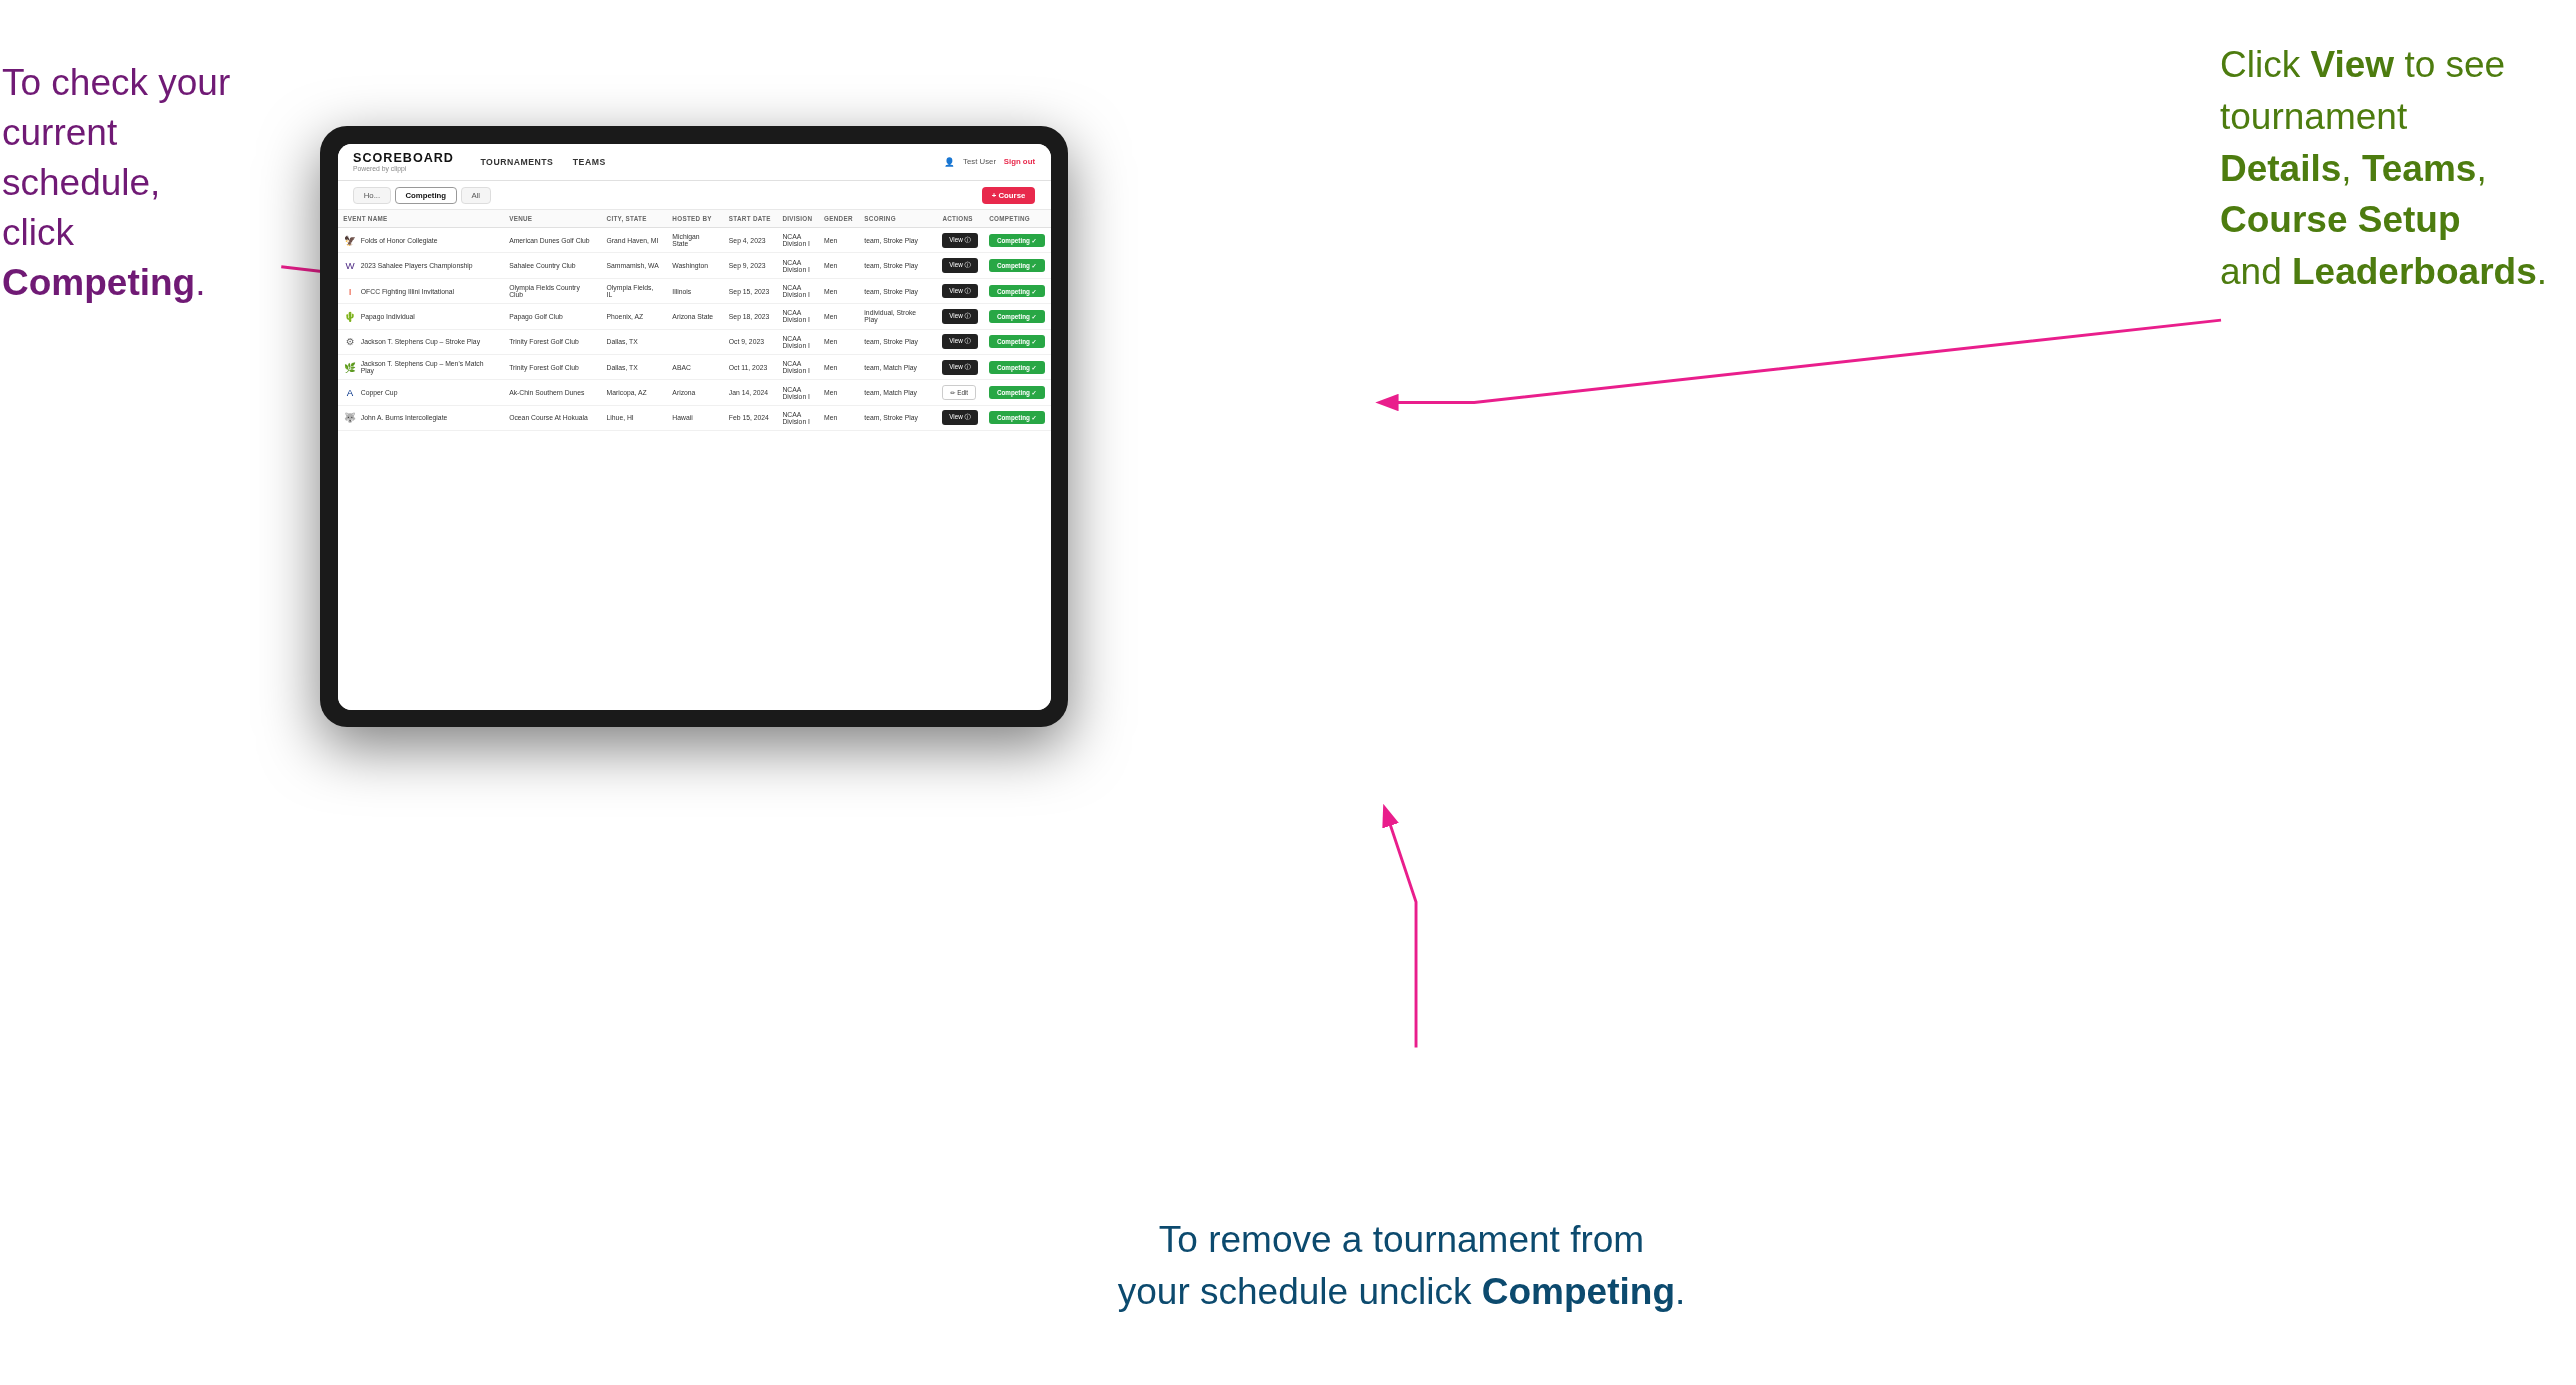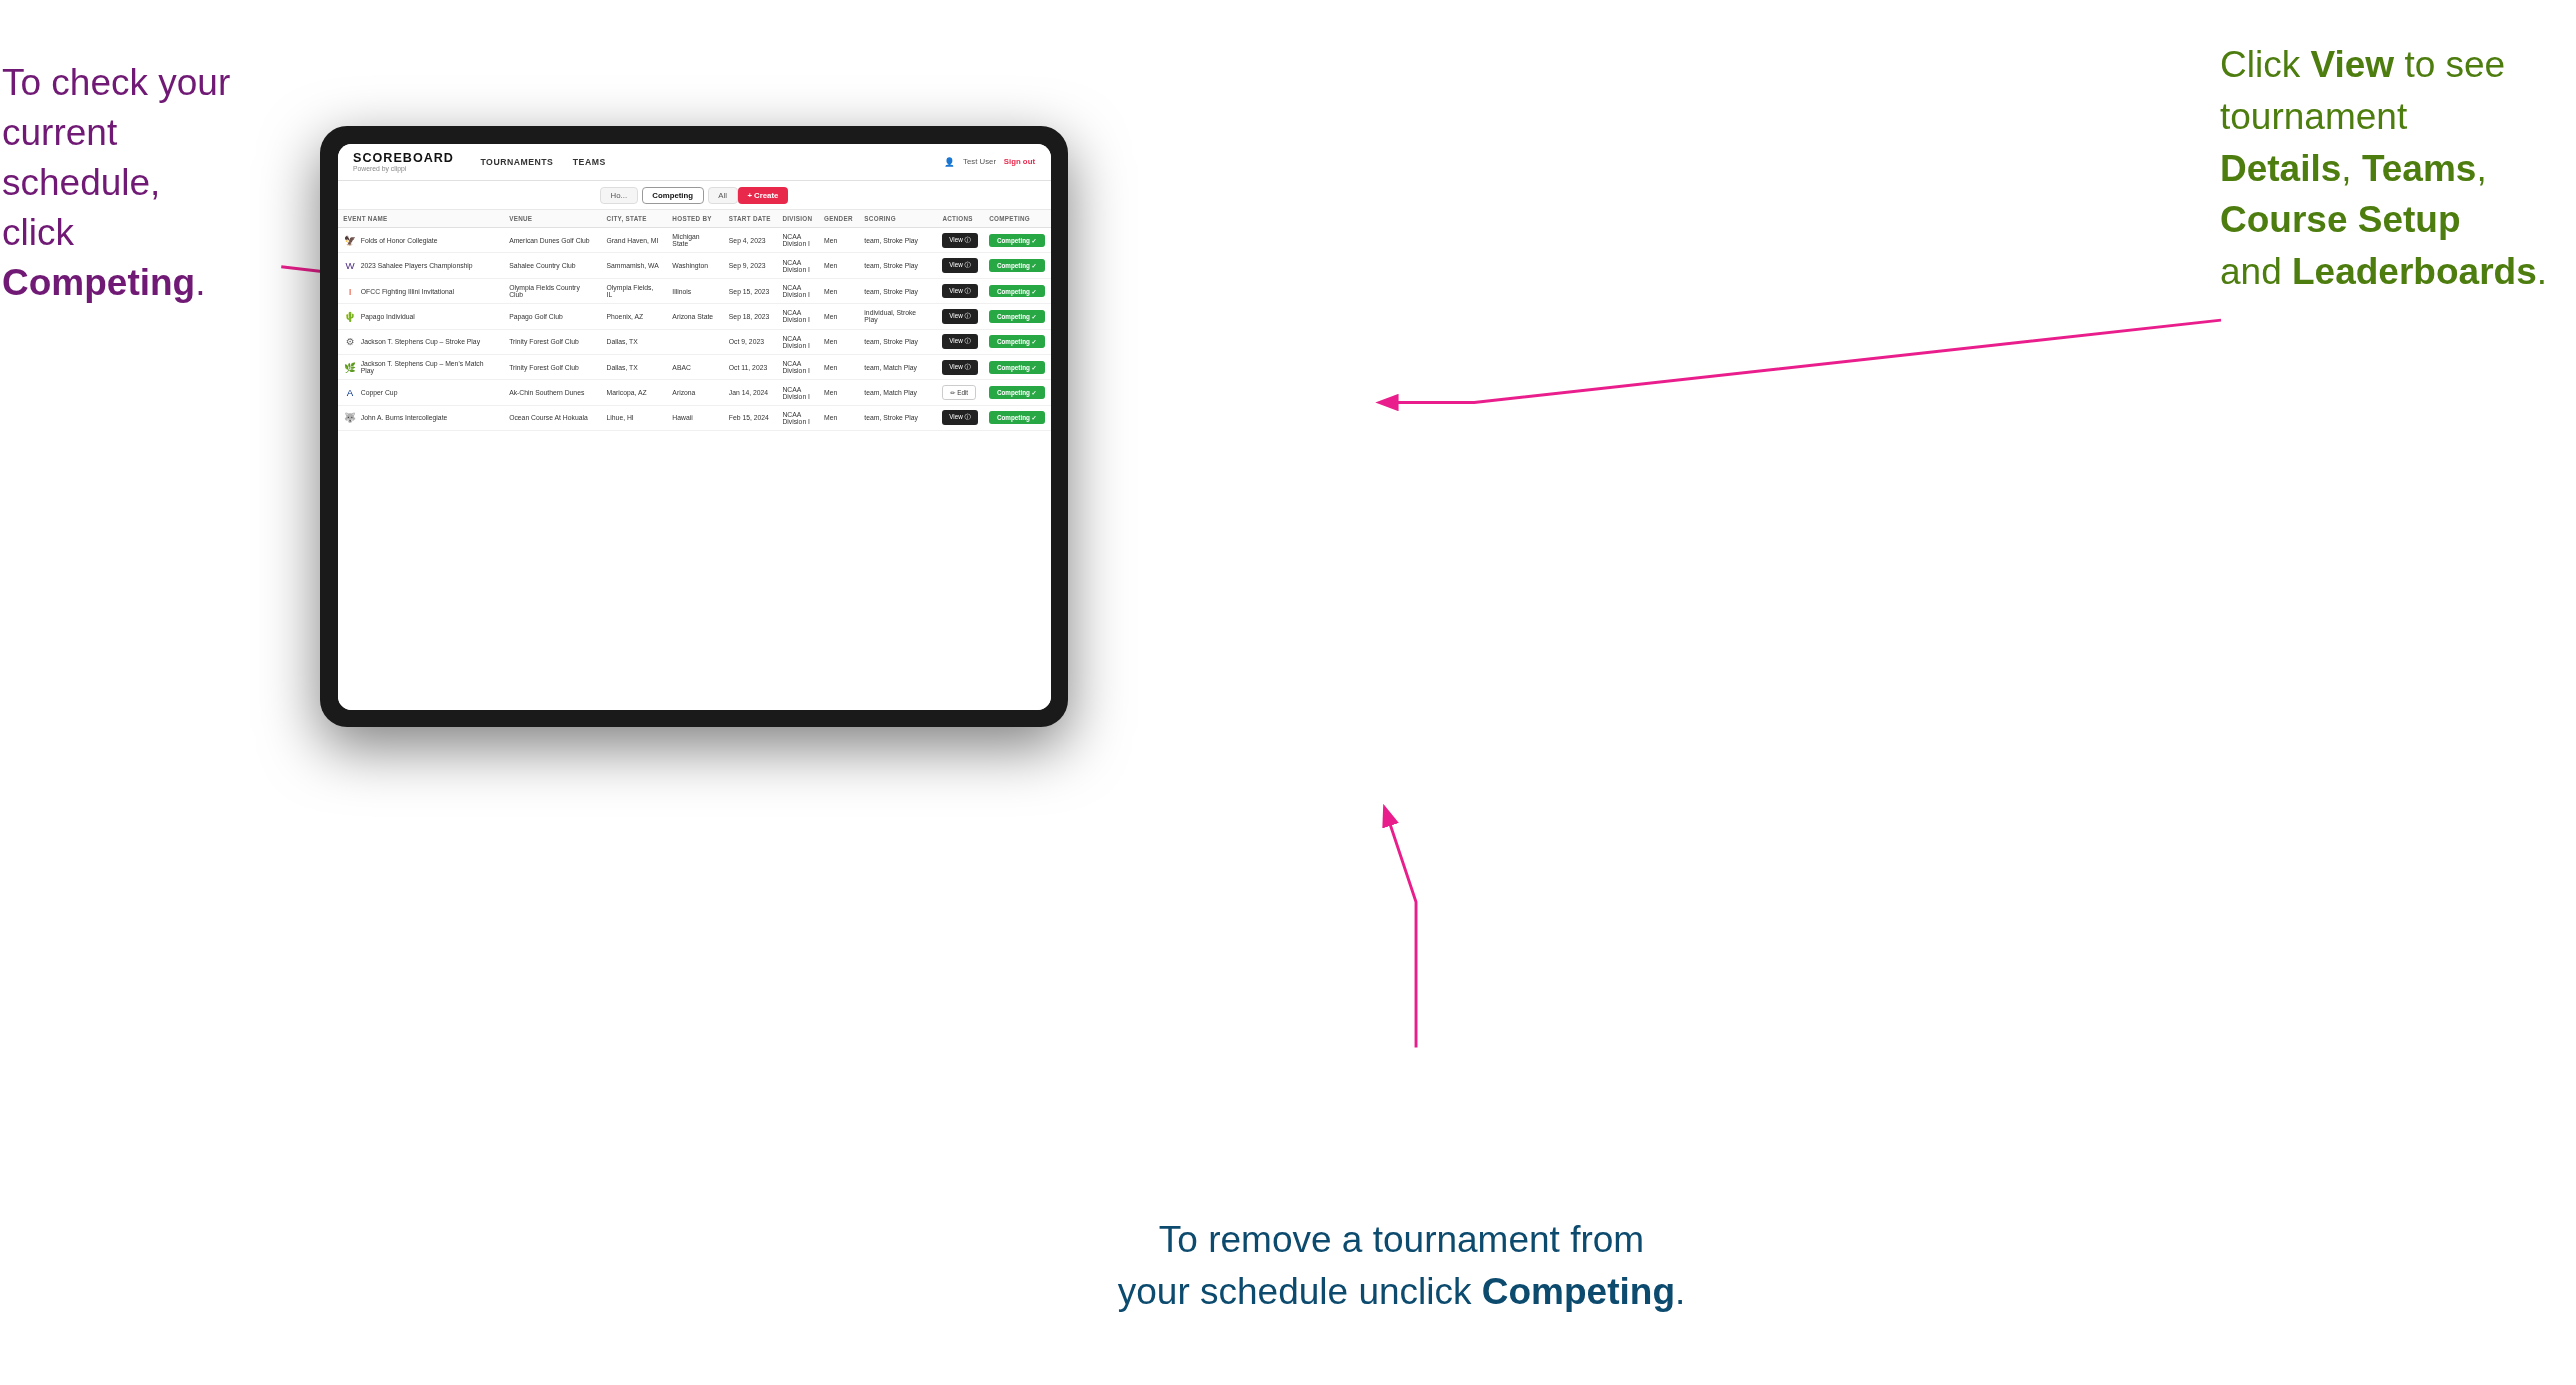--- a/index.html
+++ b/index.html
@@ -109,21 +109,21 @@
       font-size: 7.8px;
       color: #555;
     }
 
     
     .toolbar {
       background: #fff;
       padding: 5.8px 15.5px;
       display: flex;
       align-items: center;
-      justify-content: center;
+      justify-content: space-between;
       border-bottom: 1px solid #e8e8e8;
       flex-shrink: 0;
     }
     .filter-tabs {
       display: flex;
       gap: 3.9px;
     }
     .filter-tab {
       padding: 2.9px 9.7px;
       border-radius: 3.9px;
@@ -311,21 +311,21 @@
         <span style="color:#e8294c; cursor:pointer;font-weight:bold;">Sign out</span>
       </div>
     </div>
 
     <div class="toolbar">
       <div class="filter-tabs">
         <button class="filter-tab">Ho...</button>
         <button class="filter-tab active">Competing</button>
         <button class="filter-tab">All</button>
       </div>
-      <button class="create-btn">+ Create</button>
+      <button class="create-btn">+ Course</button>
     </div>
 
     <div class="table-container">
       <table>
         <thead>
           <tr>
             <th>EVENT NAME</th>
             <th>VENUE</th>
             <th>CITY, STATE</th>
             <th>HOSTED BY</th>

